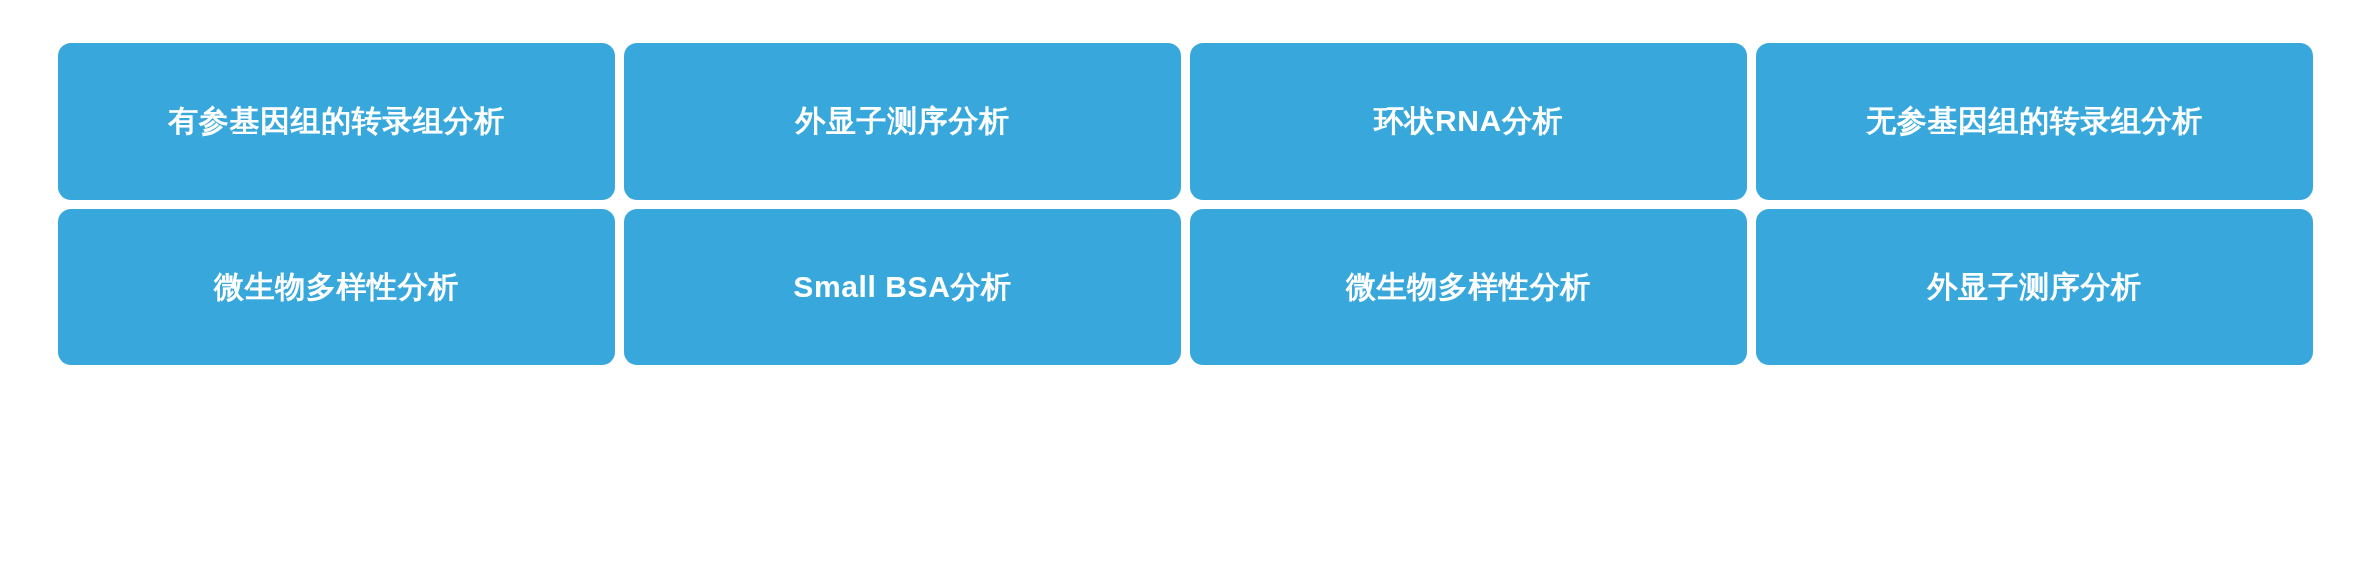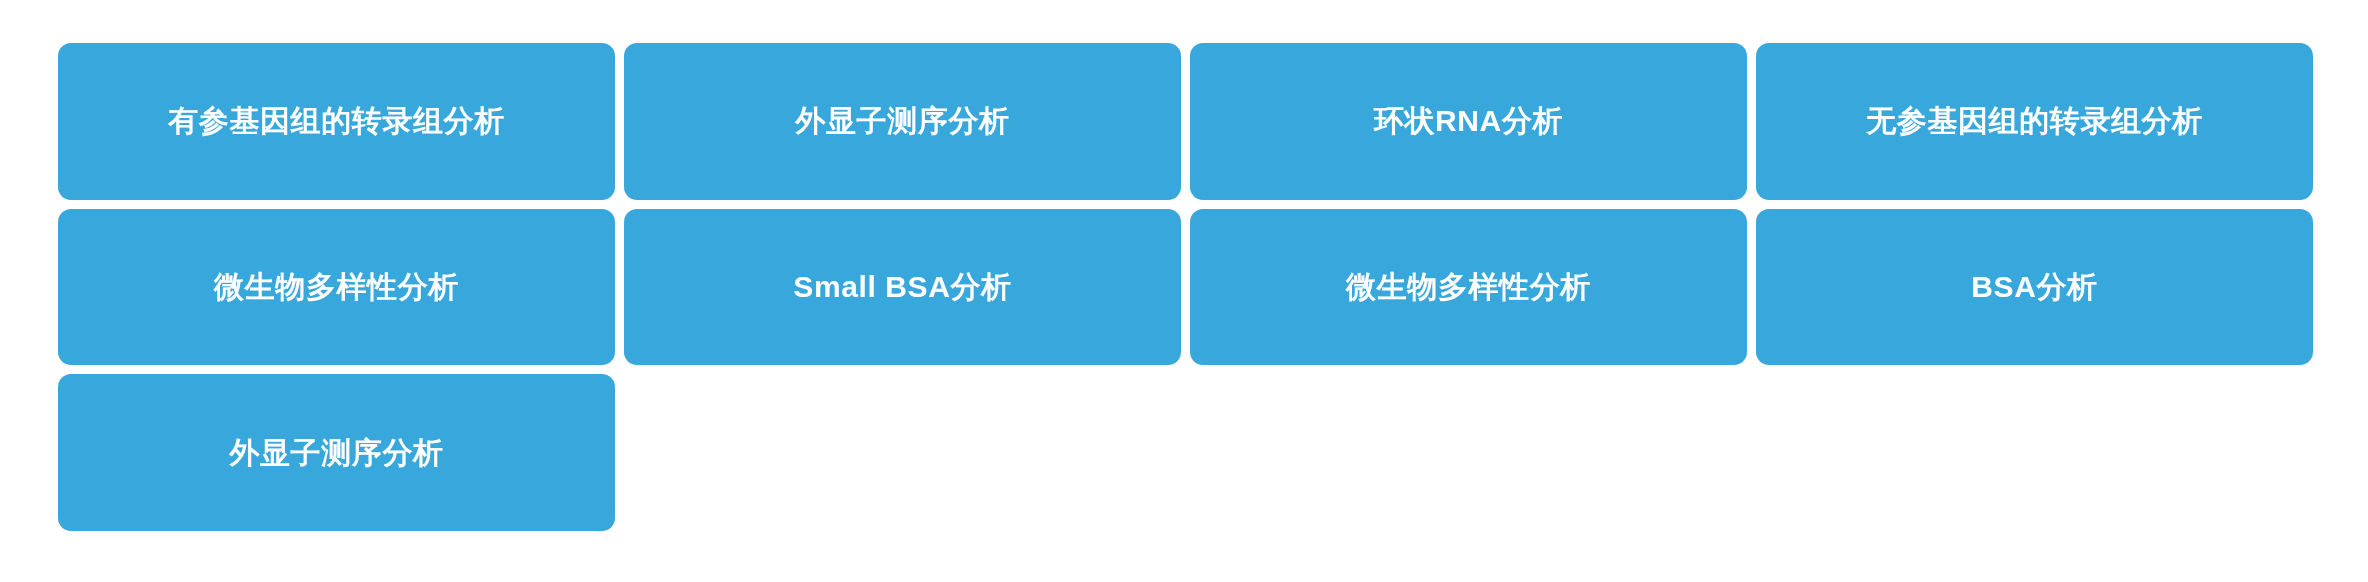--- a/index.html
+++ b/index.html
@@ -81,22 +81,19 @@
 
 
     <div class="card">
       <span class="card-label">Small BSA分析</span>
     </div>
 
     <div class="card">
       <span class="card-label">微生物多样性分析</span>
     </div>
 
-    <div class="card">
-      <span class="card-label">BSA分析</span>
-    </div>
 
     <div class="card">
       <span class="card-label">外显子测序分析</span>
     </div>
 
   </div>
 </div>
 
 </body></html>

